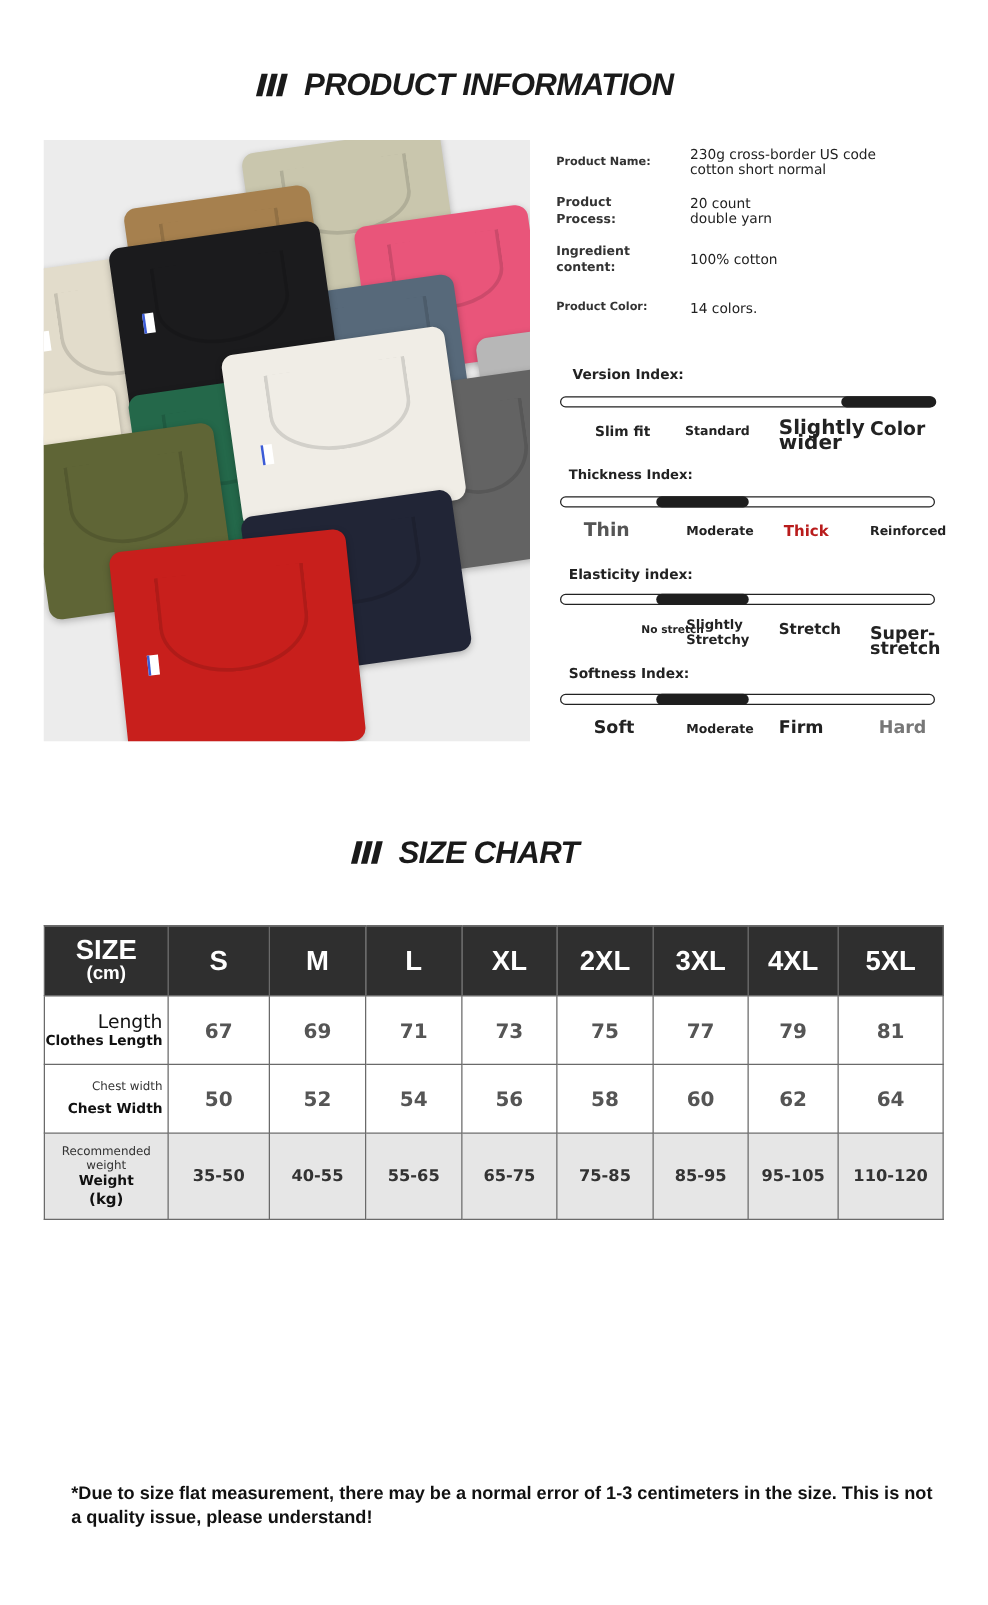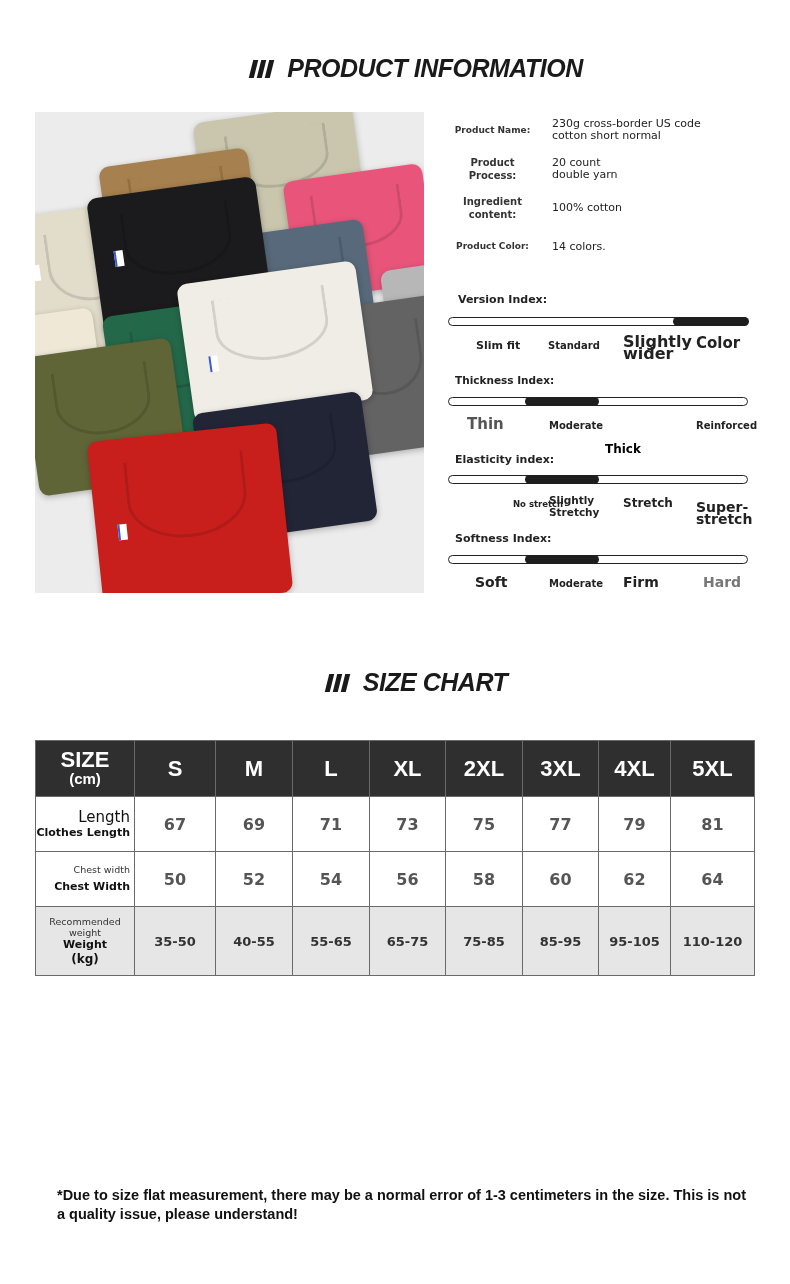--- a/index.html
+++ b/index.html
@@ -1,30 +1,30 @@
 <!DOCTYPE html>
 <html><head>
 <meta charset="utf-8">
 <style>
   html, body { margin: 0; padding: 0; background: #ffffff; }
   body { width: 790px; height: 1284px; position: relative; overflow: hidden; font-family: "DejaVu Sans", sans-serif; color: #1a1a1a; }
 
-  .section-title { position: absolute; left: 0; width: 746px; text-align: center; font-family: "Liberation Sans", sans-serif; font-weight: bold; font-style: italic; font-size: 25px; letter-spacing: -0.5px; color: #1a1a1a; padding-left: 44px; }
+  .section-title { position: absolute; left: 0; width: 746px; text-align: center; font-family: "Liberation Sans", sans-serif; font-weight: bold; font-style: italic; font-size: 25px; letter-spacing: -0.5px; color: #1a1a1a; }
   .section-title .bars { display: inline-block; margin-right: 12px; letter-spacing: 2px; }
   .section-title .bars span { display: inline-block; width: 5px; height: 18px; background: #1a1a1a; transform: skewX(-14deg); margin-right: 3px; vertical-align: -1px; }
 
   
   .photo { position: absolute; left: 35px; top: 112px; width: 389px; height: 481px; background: #ececec; overflow: hidden; }
   .shirt { position: absolute; border-radius: 10px; box-shadow: 0 2px 6px rgba(0,0,0,0.25); }
   .shirt .collar { position: absolute; left: 18%; top: 14%; width: 60%; height: 46%; border-radius: 0 0 50% 50%; border: 3px solid rgba(0,0,0,0.12); border-top: none; }
   .shirt .tag { position: absolute; width: 7px; height: 16px; background: #fff; border-left: 2px solid #3b5bd6; }
 
   
   .info-row { position: absolute; left: 445px; display: flex; align-items: center; }
-  .info-label { width: 95px; text-align: center; font-size: 10px; font-weight: bold; color: #333; line-height: 13px; }
+  .info-label { width: 95px; font-size: 10px; font-weight: bold; color: #333; line-height: 13px; }
   .info-label.small { font-size: 9px; }
   .info-value { margin-left: 12px; font-size: 11px; color: #222; line-height: 12px; }
 
   .index-title { position: absolute; font-size: 11px; font-weight: bold; color: #222; }
   .track { position: absolute; left: 448px; width: 300px; height: 9px; border: 1.5px solid #222; border-radius: 6px; background: #fff; box-sizing: border-box; }
   .track .fill { position: absolute; top: -1.5px; height: 9px; background: #1e1e1e; border-radius: 6px; }
   .scale-label { position: absolute; text-align: left; color: #222; font-weight: bold; line-height: 12px; }
 
   
   .size-table { position: absolute; left: 35px; top: 740px; border-collapse: collapse; table-layout: fixed; }
@@ -142,21 +142,21 @@
 <div class="scale-label" style="left:548px;top:340px;font-size:10px;">Standard</div>
 <div class="scale-label" style="left:623px;top:336px;width:55px;font-size:16px;">Slightly wider</div>
 <div class="scale-label" style="left:696px;top:337px;font-size:15px;">Color</div>
 
 <div class="index-title" style="left:455px;top:374px;font-size:10.5px;">Thickness Index:</div>
 <div class="track" style="top:397px;">
     <div class="fill" style="left:76px;width:74px;"></div>
   </div>
 <div class="scale-label" style="left:467px;top:418px;font-size:15px;color:#555;">Thin</div>
 <div class="scale-label" style="left:549px;top:420px;font-size:10px;">Moderate</div>
-<div class="scale-label" style="left:605px;top:419px;font-size:12px;color:#000000;margin-top:24px;">Thick</div>
+<div class="scale-label" style="left:627px;top:419px;font-size:12px;color:#b91c1c;">Thick</div>
 <div class="scale-label" style="left:696px;top:420px;font-size:10px;">Reinforced</div>
 
 <div class="index-title" style="left:455px;top:453px;">Elasticity index:</div>
 <div class="track" style="top:475px;">
     <div class="fill" style="left:76px;width:74px;"></div>
   </div>
 <div class="scale-label" style="left:476px;top:498px;font-size:8.5px;margin-left:37px;">No stretch</div>
 <div class="scale-label" style="left:549px;top:494px;width:50px;font-size:10.5px;">Slightly Stretchy</div>
 <div class="scale-label" style="left:623px;top:497px;font-size:12px;">Stretch</div>
 <div class="scale-label" style="left:696px;top:501px;font-size:14px;">Super-stretch</div>

